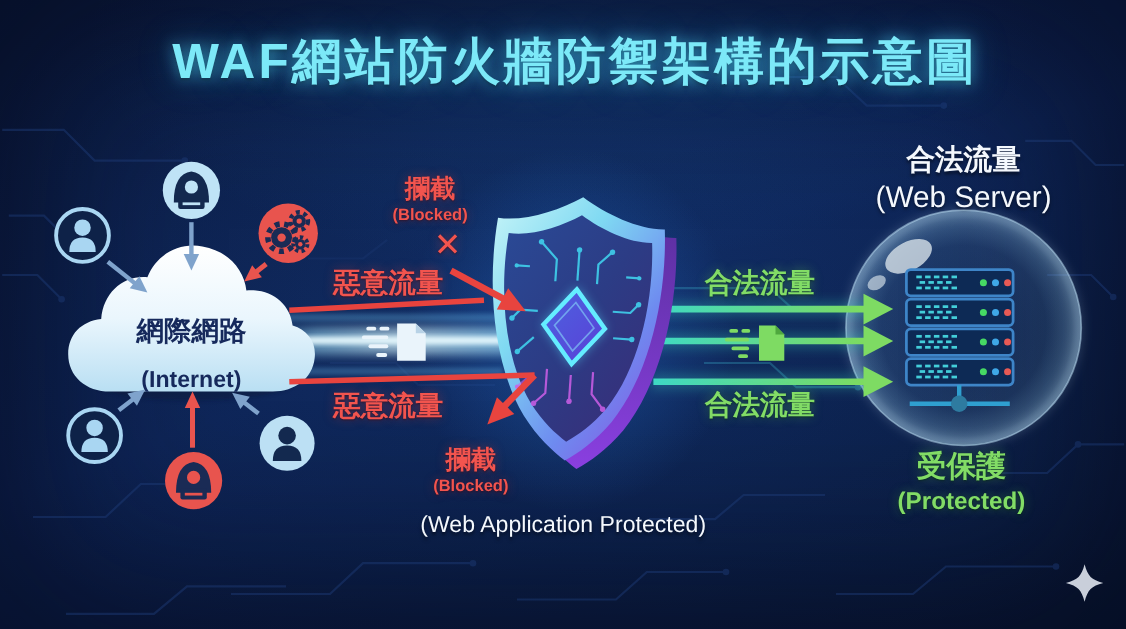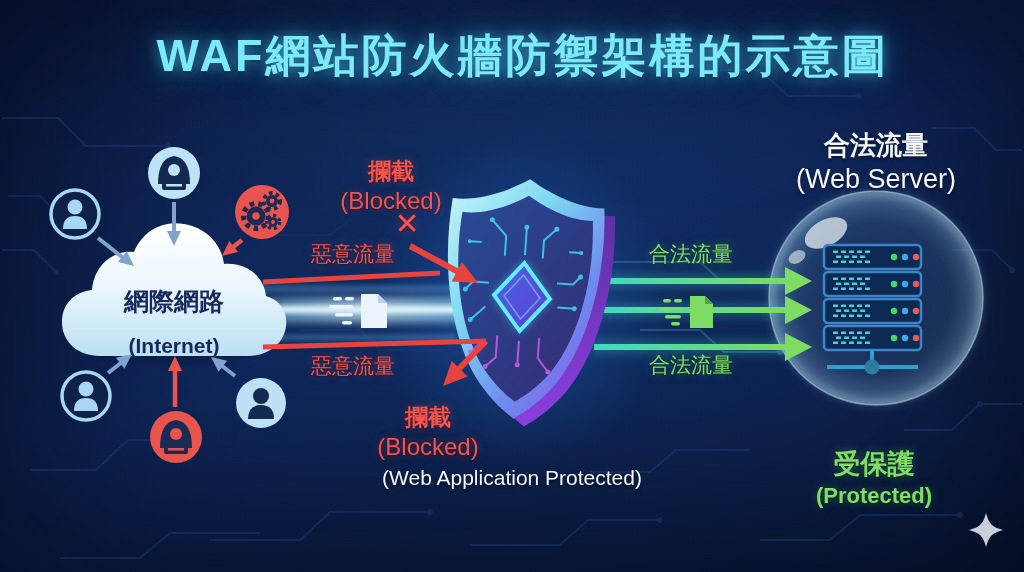--- a/index.html
+++ b/index.html
@@ -17,23 +17,23 @@
   .title{
     font-size:45px;font-weight:700;letter-spacing:3px;color:#7ce9f8;
     text-shadow:0 0 14px rgba(80,220,250,.6),0 0 34px rgba(50,170,240,.38),0 2px 3px rgba(0,0,0,.45);
   }
   .cloud-text{color:#16295c;line-height:1.22;}
   .cloud-text .zh{font-size:25px;font-weight:700;display:block;}
   .cloud-text .en{font-size:21px;font-weight:700;display:block;margin-top:16px;}
   .red-t{color:#f2544e;text-shadow:0 1px 2px rgba(60,0,0,.5),0 0 10px rgba(240,70,60,.35);}
   .green-t{color:#82dc66;text-shadow:0 1px 2px rgba(0,40,0,.5),0 0 10px rgba(110,220,90,.35);}
   .white-t{color:#f4f8fd;text-shadow:0 2px 3px rgba(0,0,0,.5);}
-  .big{font-size:21px;font-weight:400;}
+  .big{font-size:25px;font-weight:700;}
   .blocked .zh{font-size:23px;font-weight:700;display:block;}
-  .blocked .en{font-size:24px;font-weight:400;display:block;}
+  .blocked .en{font-size:15px;font-weight:700;display:block;}
   .xmark{font-size:30px;font-weight:700;}
   .waf .main{font-size:34px;font-weight:700;display:block;letter-spacing:1px;}
   .waf .sub{font-size:21px;font-weight:400;display:block;margin-top:2px;}
   .server-lab .zh{font-size:26px;font-weight:700;display:block;}
   .server-lab .en{font-size:27px;font-weight:400;display:block;margin-top:1px;}
   .prot .zh{font-size:27px;font-weight:700;display:block;}
   .prot .en{font-size:22px;font-weight:700;display:block;margin-top:1px;text-align:center;}
 </style>
 </head>
 <body>
@@ -375,18 +375,18 @@
 
   <div class="label waf white-t" style="left:512px;top:464px;">
     <span class="sub">(Web Application Protected)</span>
   </div>
 
   <div class="label server-lab white-t" style="left:876px;top:128px;">
     <span class="zh">合法流量</span>
     <span class="en">(Web Server)</span>
   </div>
 
-  <div class="label prot green-t" style="left:874px;top:406px;margin-top:40px;">
+  <div class="label prot green-t" style="left:874px;top:406px;">
     <span class="zh">受保護</span>
     <span class="en">(Protected)</span>
   </div>
 
 </div>
 
 </body></html>

